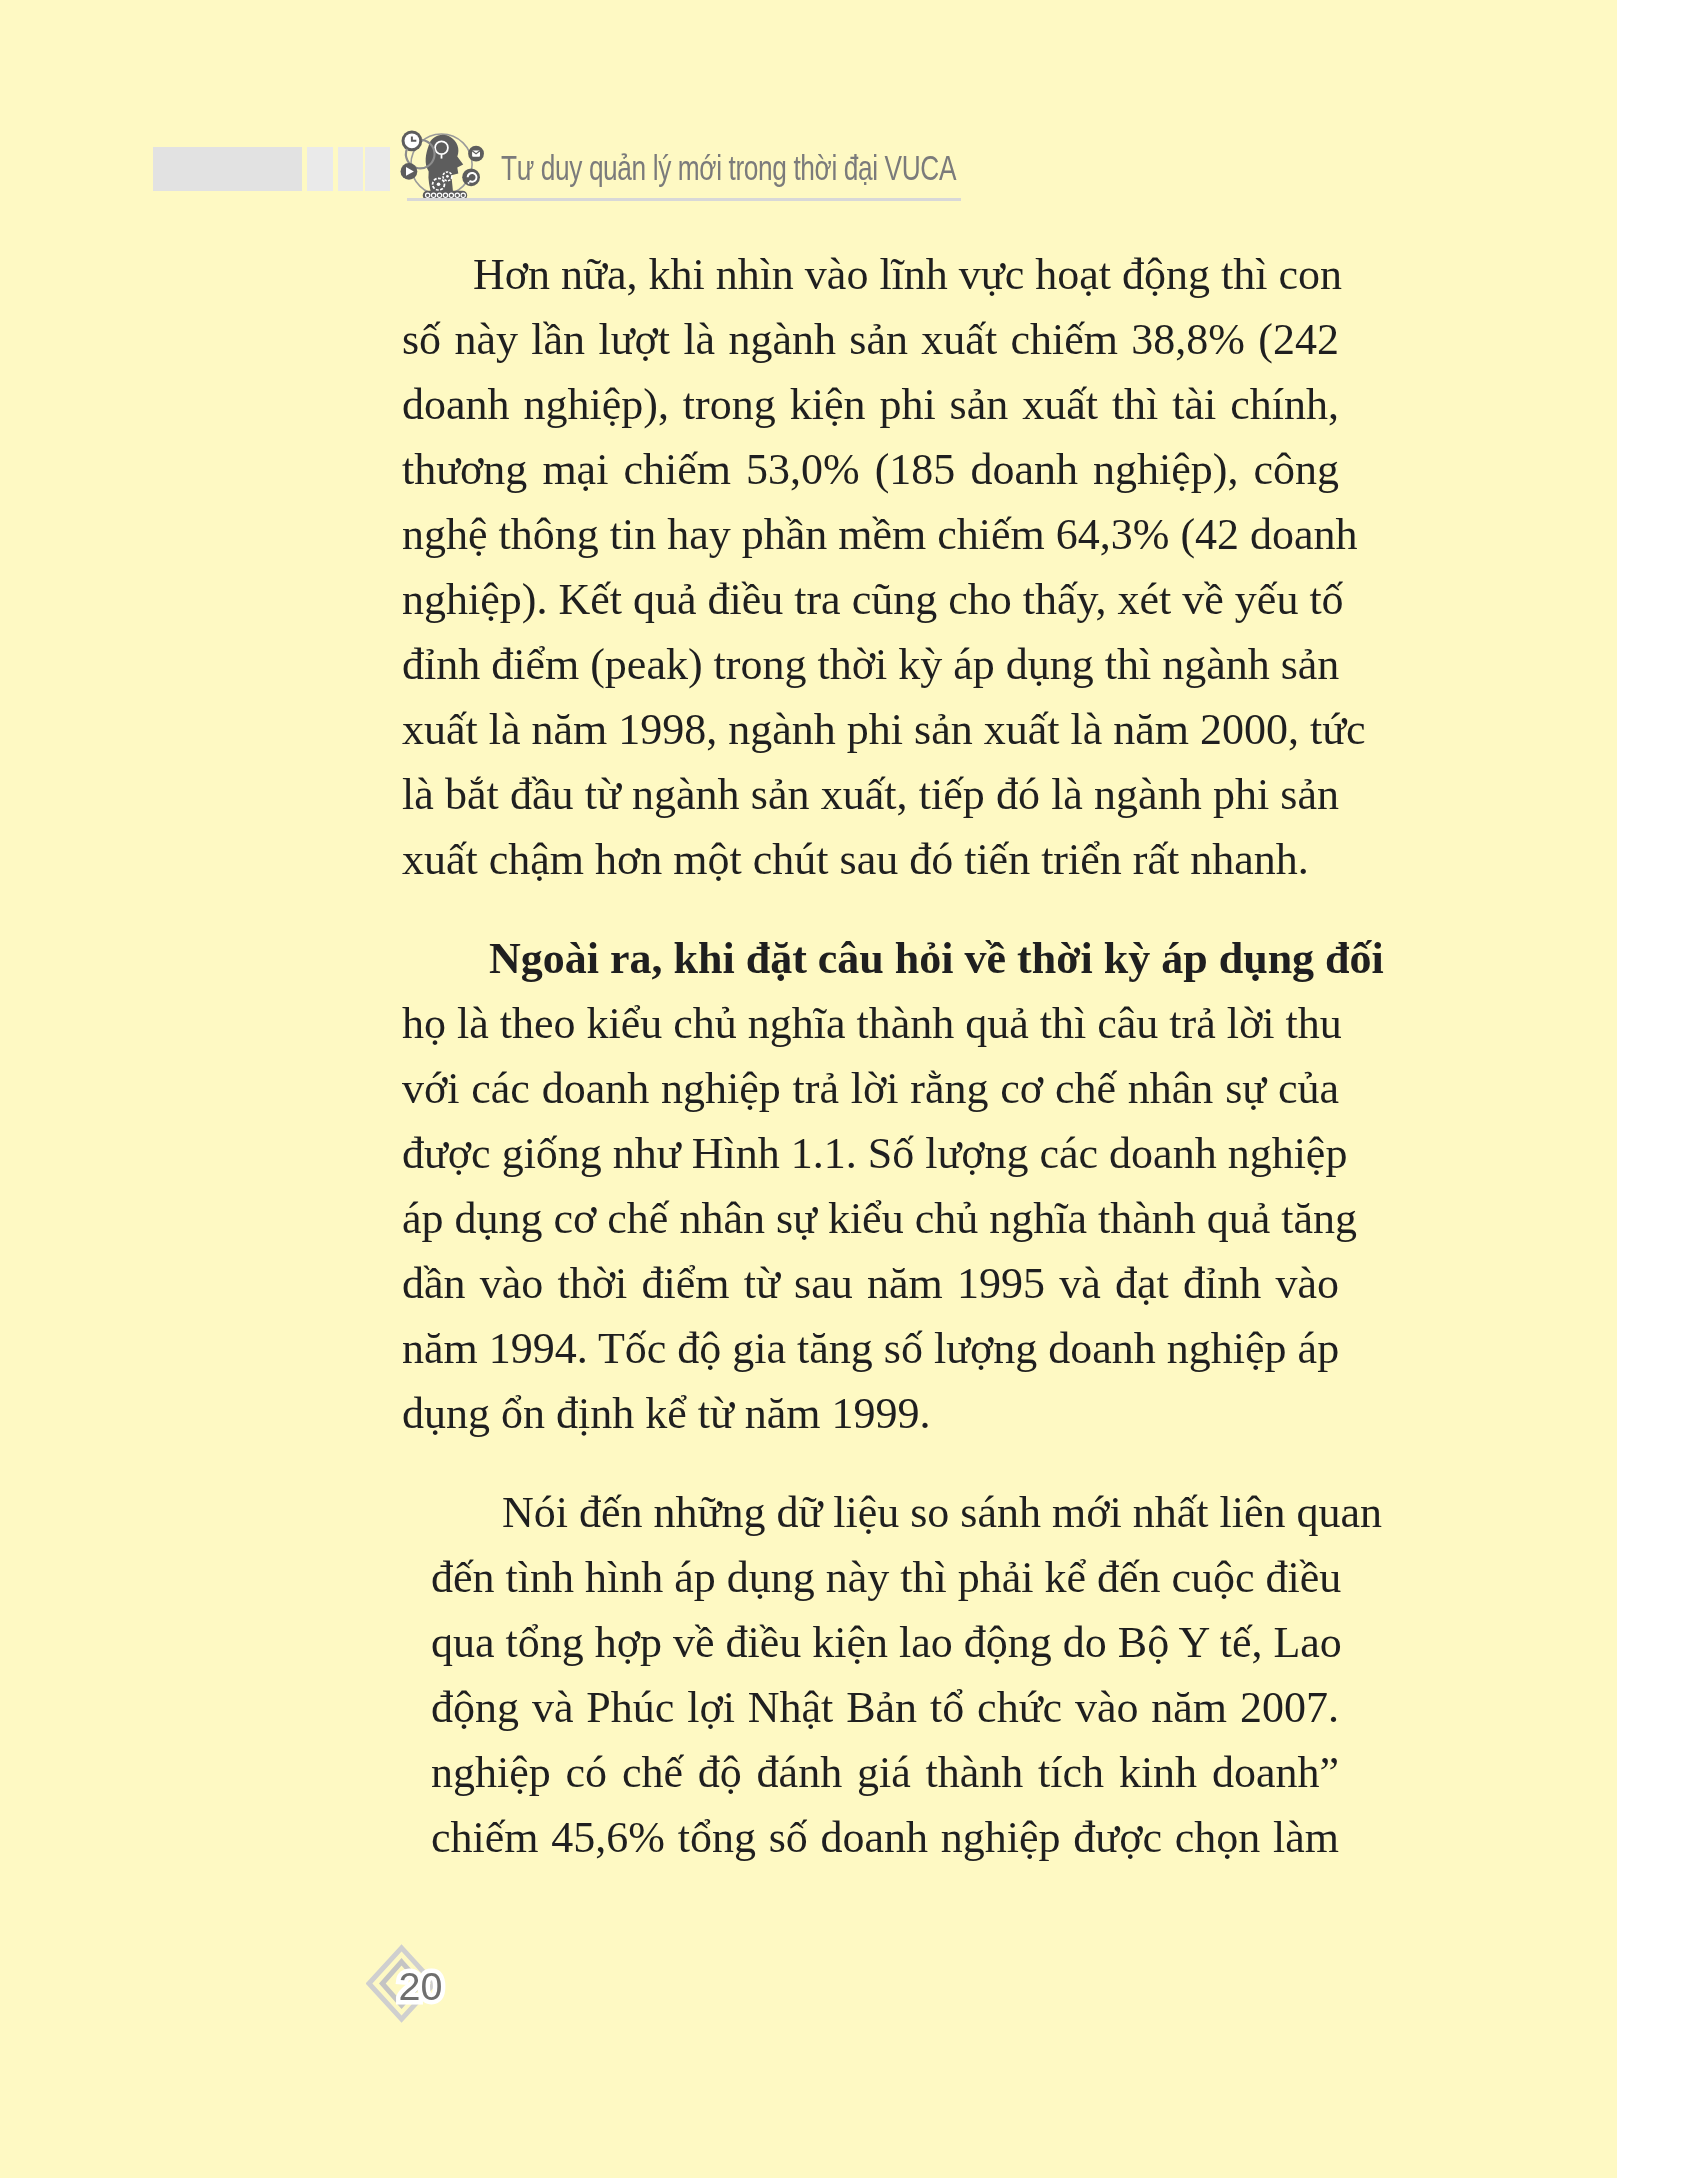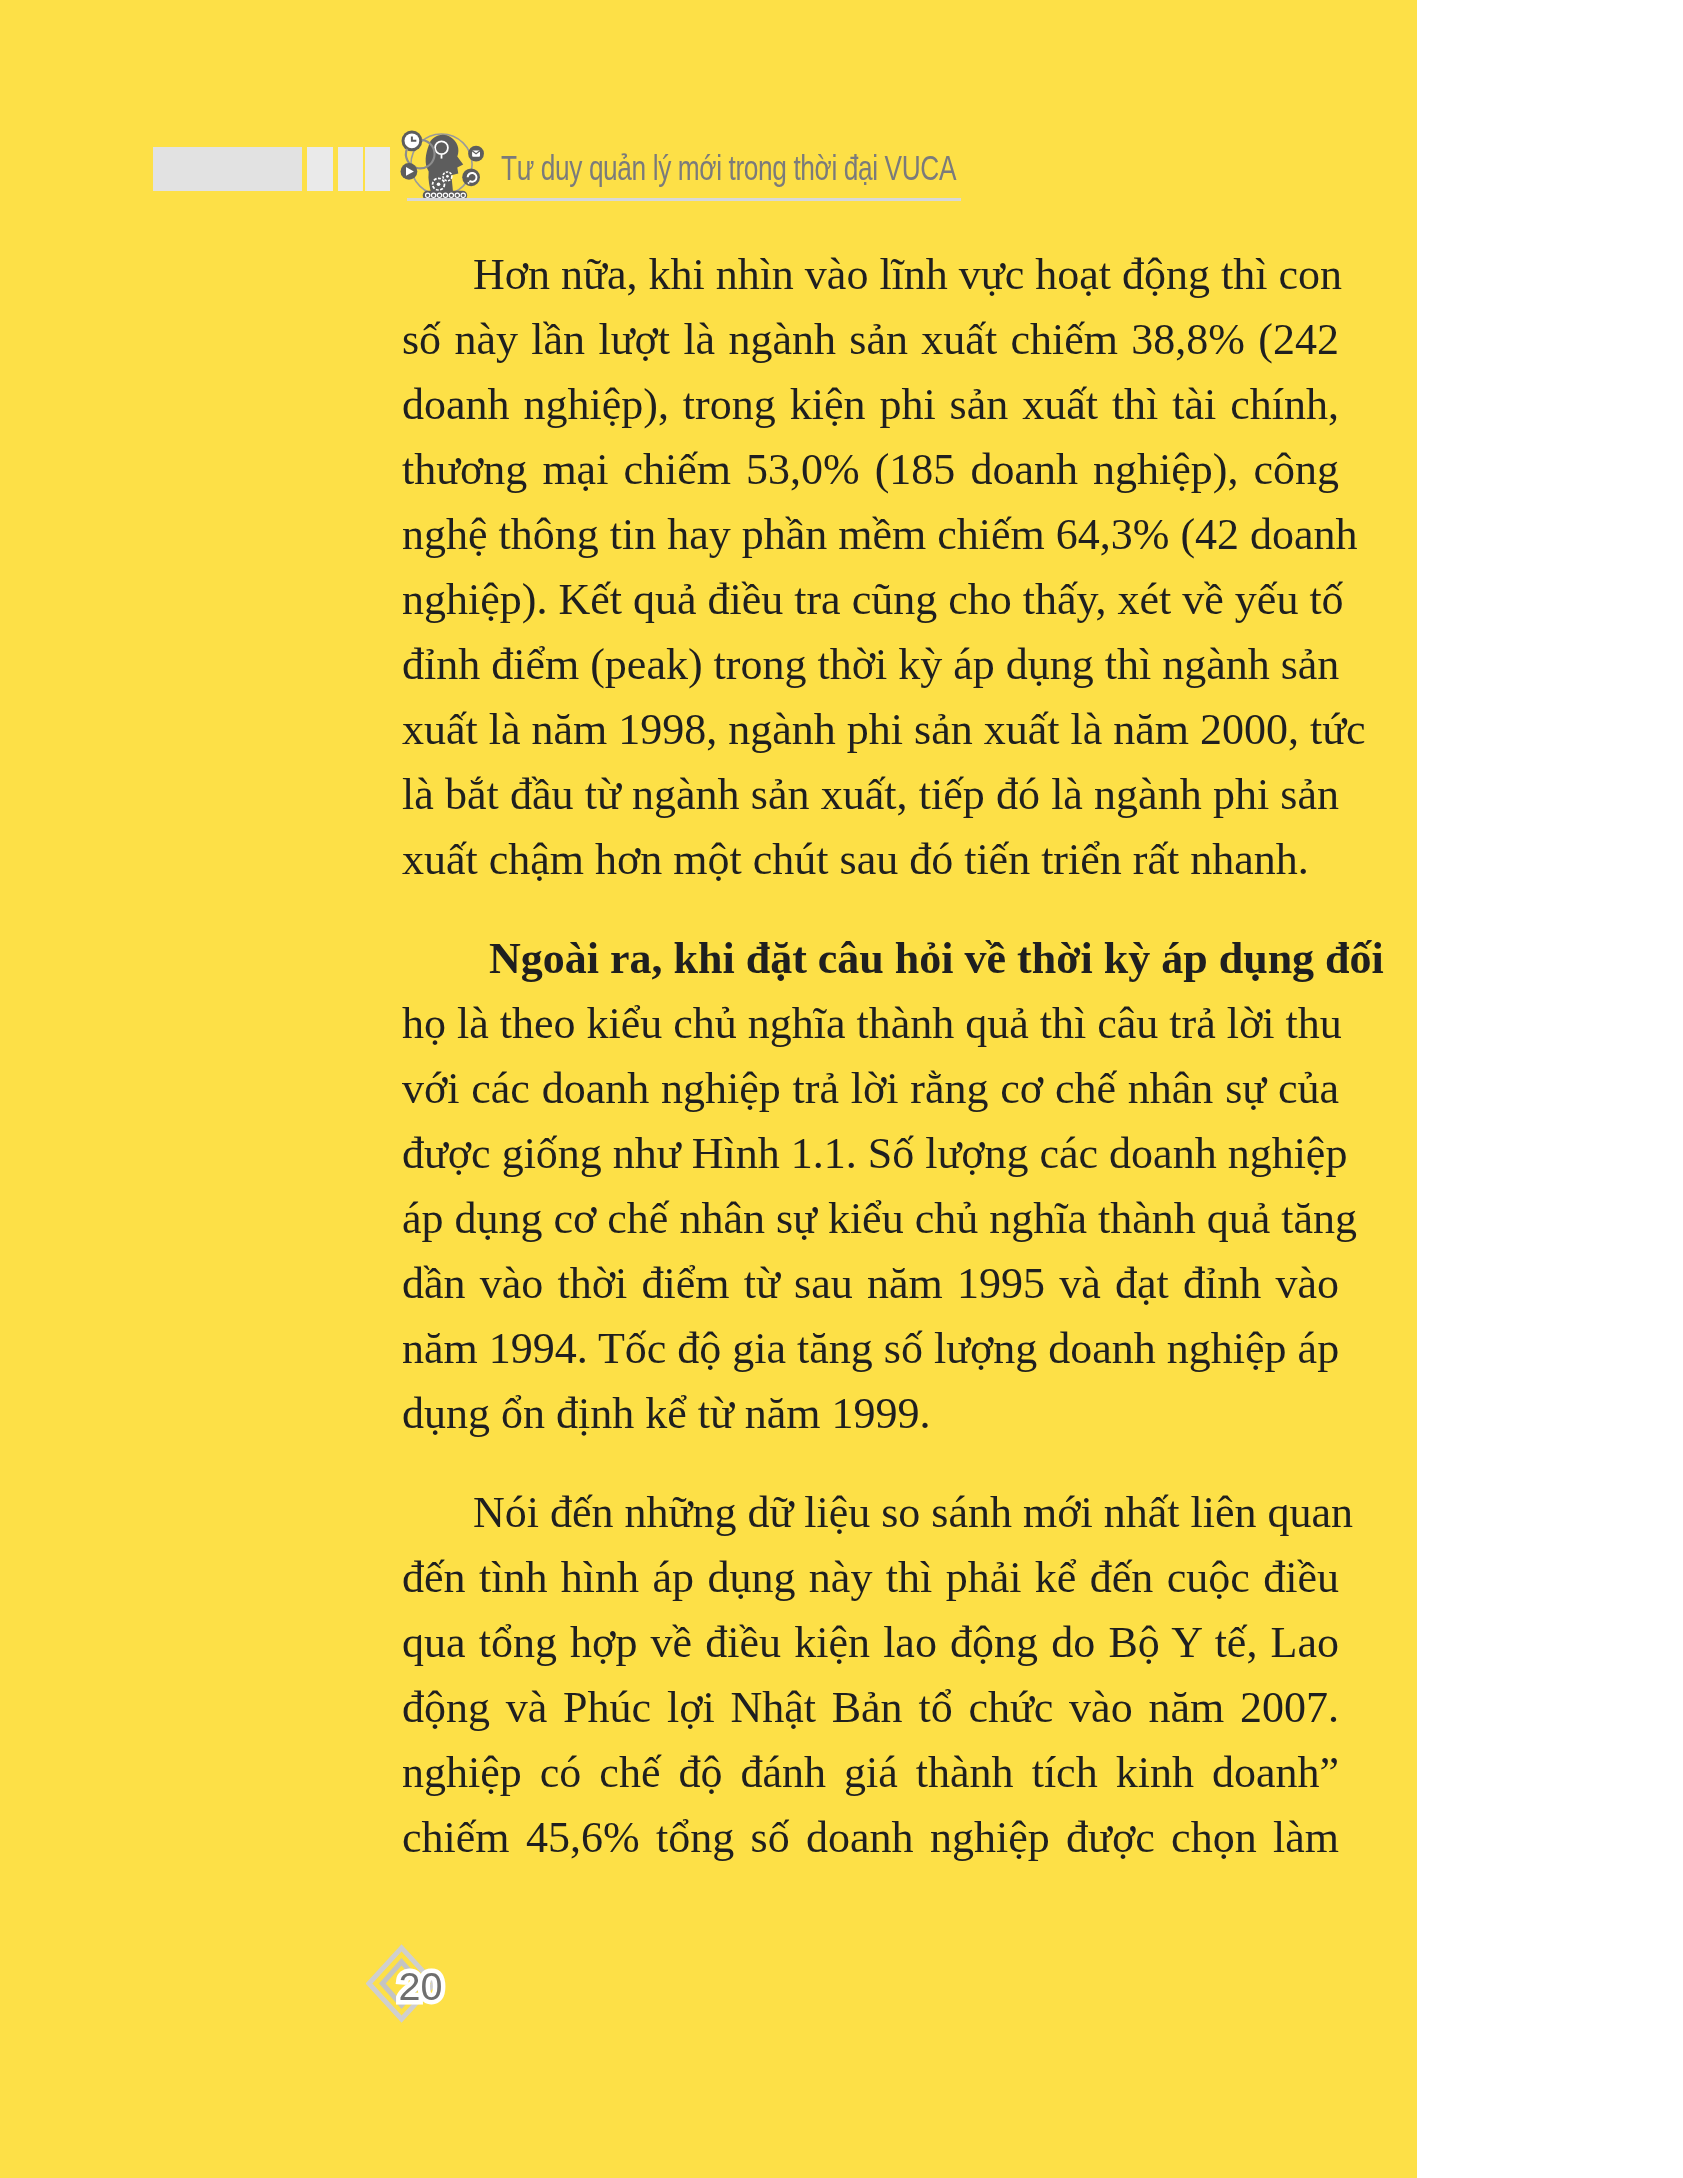--- a/index.html
+++ b/index.html
@@ -1,35 +1,35 @@
 <!DOCTYPE html>
 <html><head>
 <meta charset="utf-8">
 <style>
   html,body{margin:0;padding:0;background:#fff;}
-  .page{position:relative;width:1417px;height:2178px;background:#fde047;overflow:hidden;
+  .page{position:relative;width:1617px;height:2178px;background:#fef9c3;overflow:hidden;
         font-family:"Liberation Serif","DejaVu Serif",serif;}
 
   
   .hdr-bar{position:absolute;top:147px;height:44px;}
   .hdr-bar.large{left:153px;width:149px;background:#e2e2e2;}
   .hdr-sq{position:absolute;top:147px;height:44px;width:25px;background:#eaeaea;}
   .hdr-sq.s1{left:307px;width:26px;}
   .hdr-sq.s2{left:338px;}
   .hdr-sq.s3{left:365px;}
   .logo{position:absolute;left:398px;top:128px;width:87px;height:75px;}
   .page-title{position:absolute;left:501px;top:146px;height:44px;line-height:44px;
         font-family:"Liberation Sans",sans-serif;font-size:35px;color:#7b7b7b;
         letter-spacing:-0.5px;white-space:nowrap;transform:scaleX(0.75);transform-origin:left center;}
   .hdr-line{position:absolute;left:407px;top:198px;width:554px;height:3px;background:#d8d8d8;}
 
   
   .body-text{position:absolute;left:402px;top:242px;width:937px;color:#1f1f1f;}
   .para{margin:0 0 34px 0;}
-  .para:last-child{margin-bottom:0;}
+  .para:last-child{margin-bottom:0;margin-left:29px;}
   .line{font-size:44px;line-height:65px;height:65px;white-space:nowrap;
         text-align:justify;text-align-last:justify;}
   .line.para-end{text-align-last:left;}
   .para .line:first-child{padding-left:71px;}
   .para:nth-child(2) .line:first-child{padding-left:87px;font-weight:bold;}
 
   
   .ornament{position:absolute;left:366px;top:1942px;width:81px;height:85px;}
   .pgnum{font-family:"Liberation Sans",sans-serif;font-size:40px;
          paint-order:stroke;stroke:#ffffff;stroke-width:9px;fill:#6f6f6f;}

